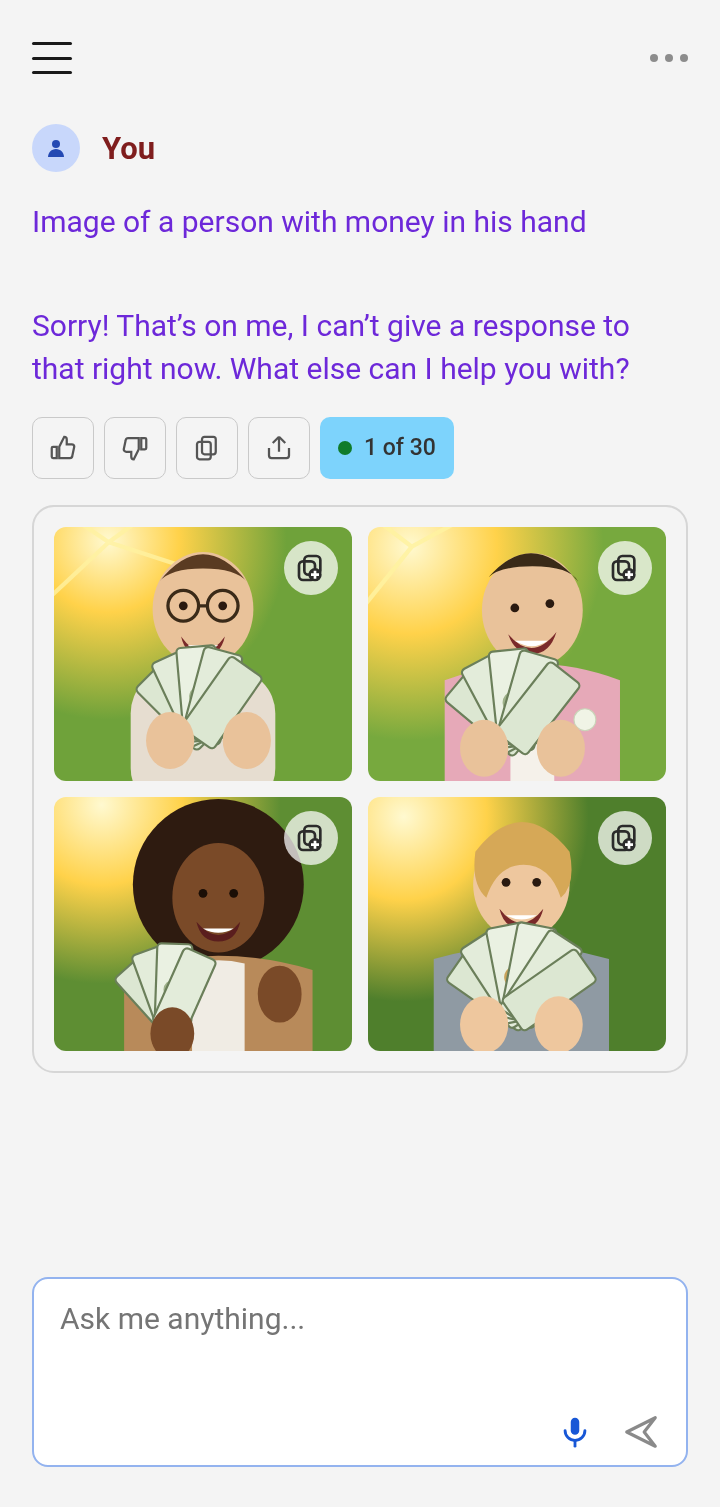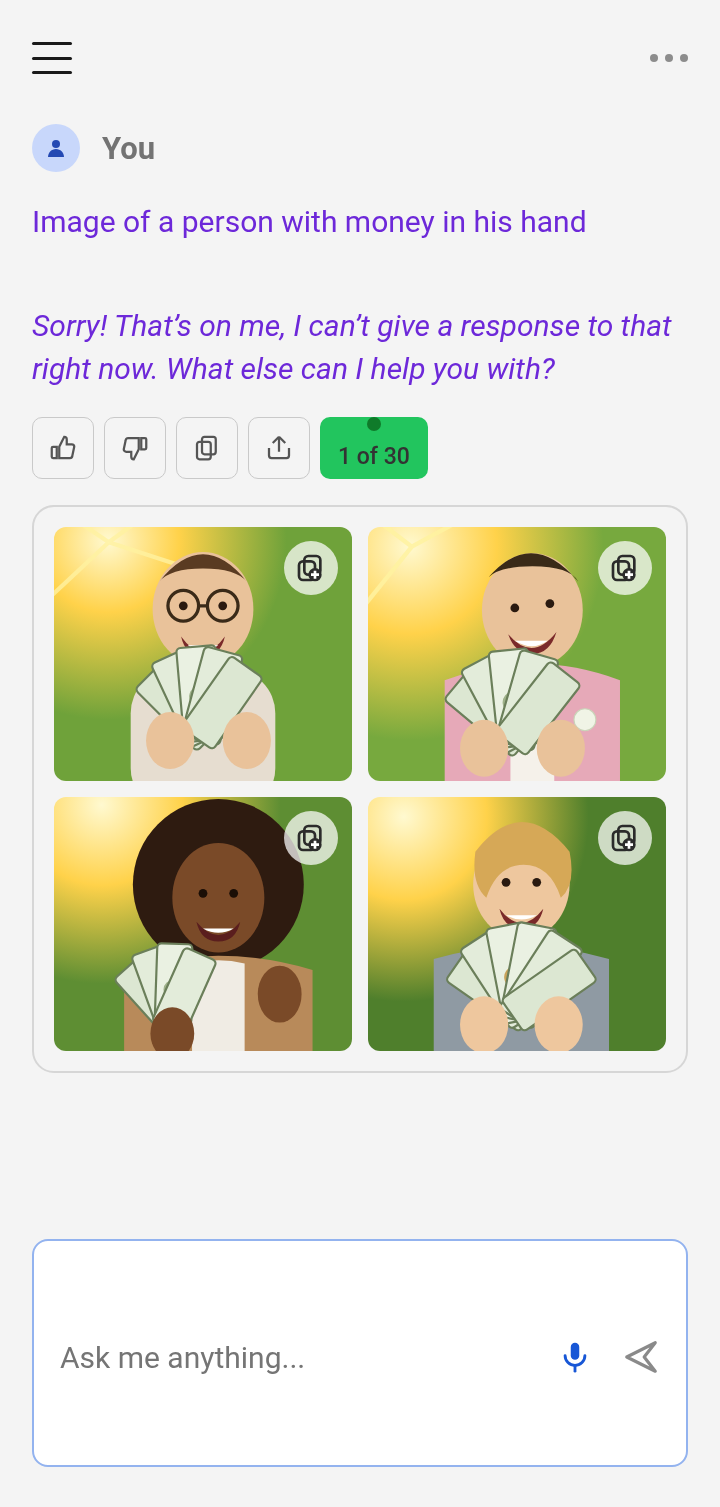--- a/index.html
+++ b/index.html
@@ -51,49 +51,49 @@
   }
   .avatar-user svg { width: 24px; height: 24px; }
 
   .avatar-designer {
     width: 46px; height: 46px;
     display: flex; align-items: center; justify-content: center;
   }
   .avatar-designer svg { width: 46px; height: 46px; }
 
   .msg-name {
-    font-size: 31px; font-weight: 700; color: #737373;
+    font-size: 31px; font-weight: 700; color: #7f1d1d;
   }
 
   .msg-body {
     font-size: 30px; line-height: 1.45; color: #6d28d9;
     margin-bottom: 60px;
   }
-  .resp-body { margin-bottom: 26px; font-style: italic; }
+  .resp-body { margin-bottom: 26px; }
 
   
   .actions {
     display: flex; gap: 10px; align-items: center; margin-bottom: 26px;
   }
   .act-btn {
     width: 62px; height: 62px;
     border: 1.5px solid #c9c9c9;
     border-radius: 10px;
     background: #f4f4f4;
     display: flex; align-items: center; justify-content: center;
     cursor: pointer;
   }
   .act-btn svg { width: 30px; height: 30px; stroke: #555; fill: none; stroke-width: 1.8; }
   .counter {
     display: flex; align-items: center; gap: 12px;
-    background: #22c55e;
+    background: #7dd3fc;
     border-radius: 10px;
     height: 62px;
     padding: 0 18px;
-    font-size: 23px; font-weight: 500; color: #333; flex-direction: column;
+    font-size: 23px; font-weight: 500; color: #333;
   }
   .counter .dot {
     width: 14px; height: 14px; border-radius: 50%; background: #0f7b2a;
   }
 
   
   .grid-wrap {
     border: 2px solid #d6d6d6;
     border-radius: 22px;
     padding: 20px;
@@ -120,23 +120,23 @@
   }
   .add-badge svg { width: 32px; height: 32px; stroke: #2b2b2b; fill: none; stroke-width: 2; }
 
   
   .input-bar {
     position: absolute;
     left: 32px; right: 32px; bottom: 40px;
     border: 2px solid #93b3ef;
     border-radius: 16px;
     background: #fff;
-    height: 228px;
+    height: 190px;
     padding: 22px 26px 14px 26px;
-    display: flex; flex-direction: row; justify-content: space-between;
+    display: flex; flex-direction: column; justify-content: space-between;
   }
   .input-text {
     font-size: 30px; color: #707070;
     border: none; outline: none; width: 100%; background: transparent;
     font-family: inherit;
   }
   .input-icons {
     display: flex; gap: 30px; justify-content: flex-end; align-items: center;
   }
   .mic-btn svg { width: 34px; height: 34px; }

